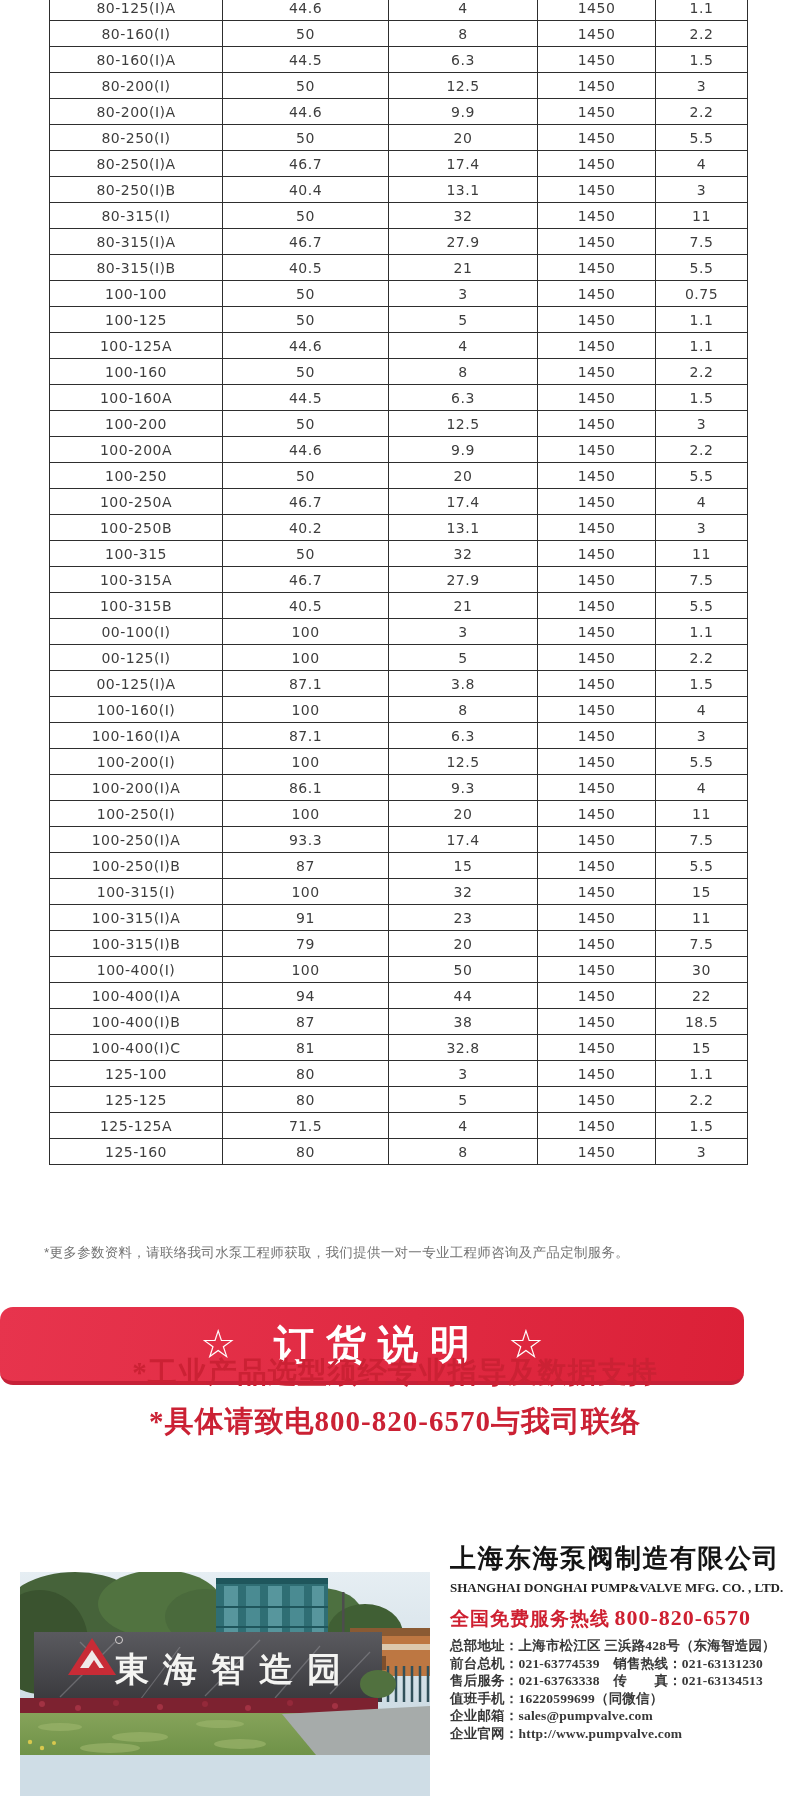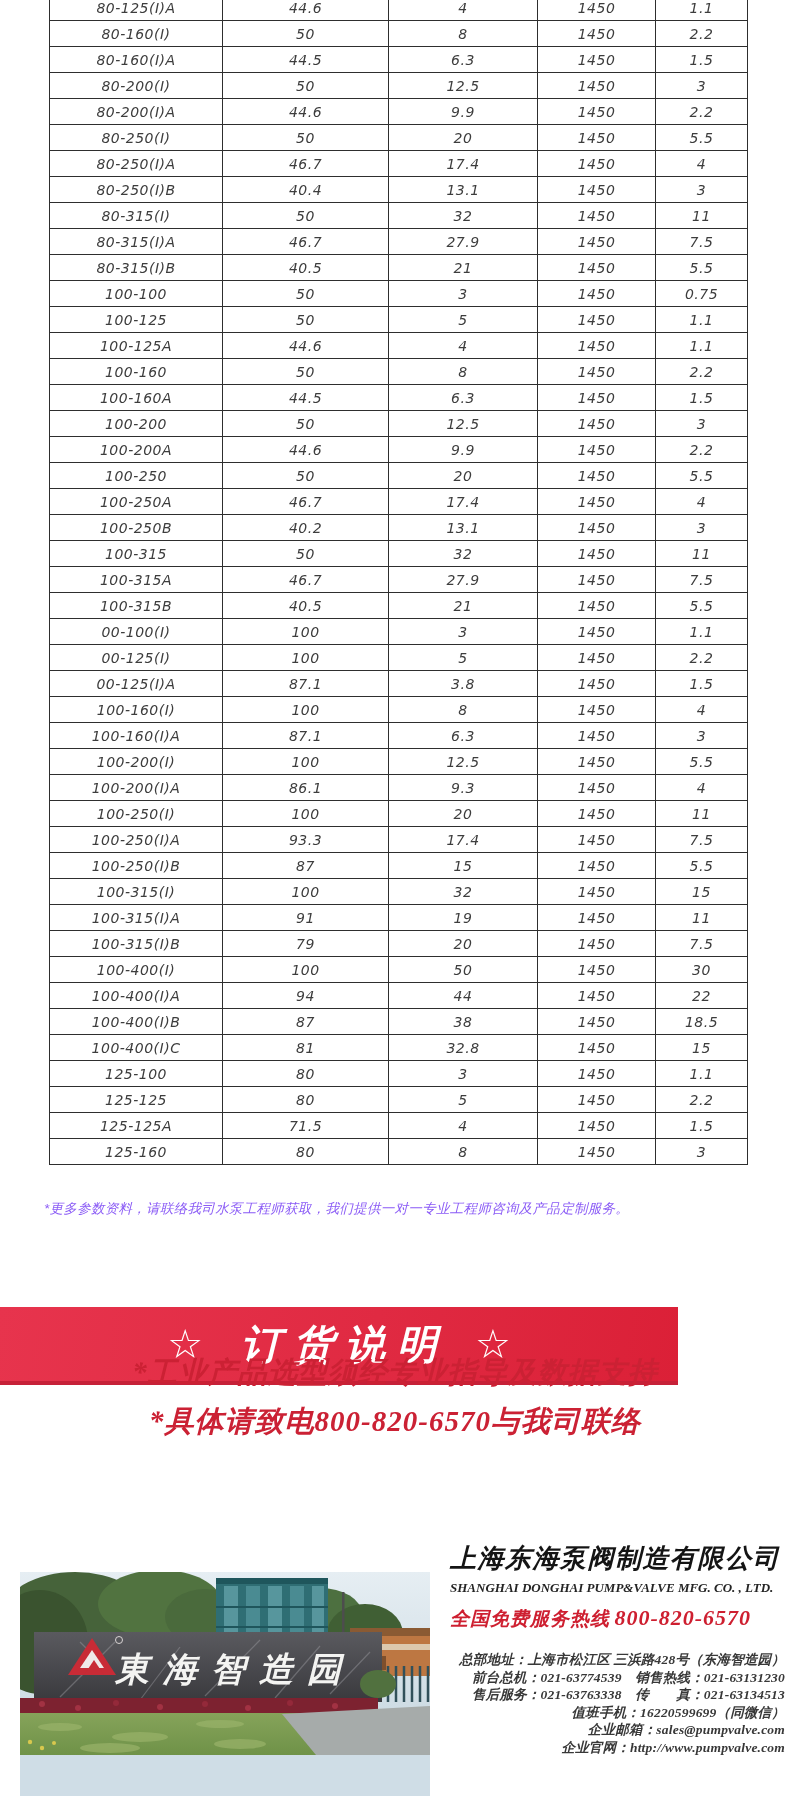--- a/index.html
+++ b/index.html
@@ -1,44 +1,44 @@
 <!DOCTYPE html>
 <html><head>
 <meta charset="utf-8">
 <style>
   html,body { margin:0; padding:0; background:#ffffff; }
   #page {
     position:relative; width:790px; height:1796px; overflow:hidden;
-    background:#ffffff; font-family:"Liberation Sans", sans-serif;font-style:italic;
+    background:#ffffff; font-family:"Liberation Sans", sans-serif;
   }
 
   
   .spec-table {
     position:absolute; left:49px; top:-6px; width:698px;
     border-collapse:collapse; table-layout:fixed;
   }
   .spec-table td {
     border:1px solid #2e2e2e; height:25px; padding:0;
     text-align:center; vertical-align:middle;
     font-family:"DejaVu Sans", sans-serif;
     font-size:14px; color:#3d3d3d; letter-spacing:0.5px;
   }
 
   
   .note {
-    position:absolute; left:44px; top:1200px; width:700px;
-    font-size:13.5px; color:#8b5cf6; letter-spacing:0.3px;
+    position:absolute; left:44px; top:1244px; width:700px;
+    font-size:13.5px; color:#737373; letter-spacing:0.3px;
   }
 
   
   .banner {
-    position:absolute; left:0; top:1307px; width:678px; height:74px;
+    position:absolute; left:0; top:1307px; width:744px; height:74px;
     background:linear-gradient(100deg,#e7344d 0%, #e02a42 55%, #db2037 100%);
     border-bottom:4px solid #c62138;
-    display:flex; align-items:center; justify-content:center;
+    display:flex; align-items:center; justify-content:center;border-radius:13px;
   }
   .banner-title {
     color:#ffffff; font-size:40px; font-weight:bold; letter-spacing:12px;
     text-indent:12px; font-family:"DejaVu Sans", sans-serif;
   }
 
   
   .slogans {
     position:absolute; left:0; top:1348px; width:790px; text-align:center;
   }
@@ -66,21 +66,21 @@
     font-size:13px; font-weight:bold; color:#242424; white-space:nowrap;
   }
   .hotline { margin-top:9px; white-space:nowrap; }
   .hotline-label {
     font-size:19px; font-weight:bold; color:#ce1f30; letter-spacing:1px;margin-top:16px;
   }
   .hotline-number {
     font-size:22px; font-weight:bold; color:#ce1f30;
     font-family:"Liberation Serif", serif; letter-spacing:1px;
   }
-  .contacts { margin-top:19px;text-align:right; }
+  .contacts { margin-top:5px; }
   .contact-line {
     font-family:"Liberation Serif", serif;
     font-size:13.5px; font-weight:bold; color:#383838;
     line-height:17.5px; white-space:nowrap; letter-spacing:0.2px;
   }
 </style>
 </head>
 <body>
 
 <div id="page">
@@ -335,21 +335,21 @@
         <tr>
           <td>100-315(I)</td>
           <td>100</td>
           <td>32</td>
           <td>1450</td>
           <td>15</td>
         </tr>
         <tr>
           <td>100-315(I)A</td>
           <td>91</td>
-          <td>19</td>
+          <td>23</td>
           <td>1450</td>
           <td>11</td>
         </tr>
         <tr>
           <td>100-315(I)B</td>
           <td>79</td>
           <td>20</td>
           <td>1450</td>
           <td>7.5</td>
         </tr>

